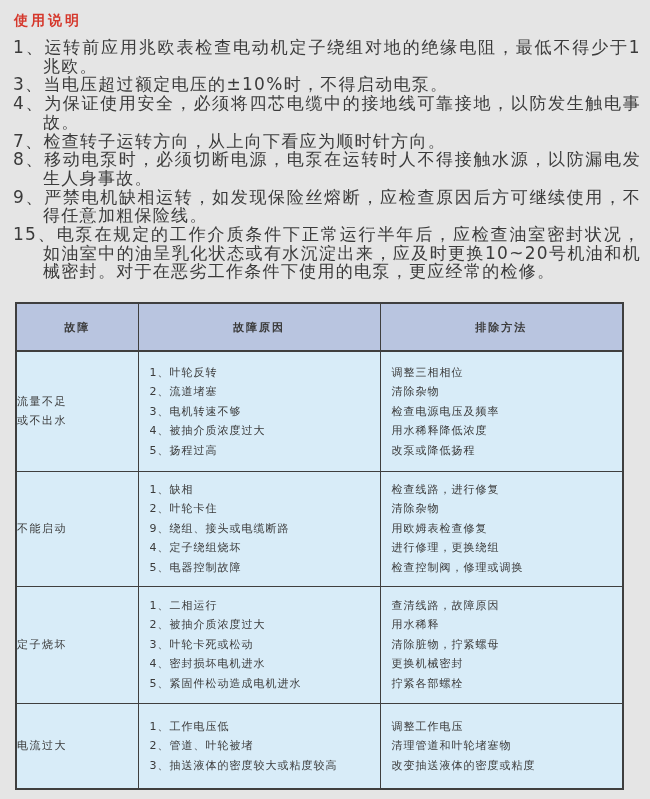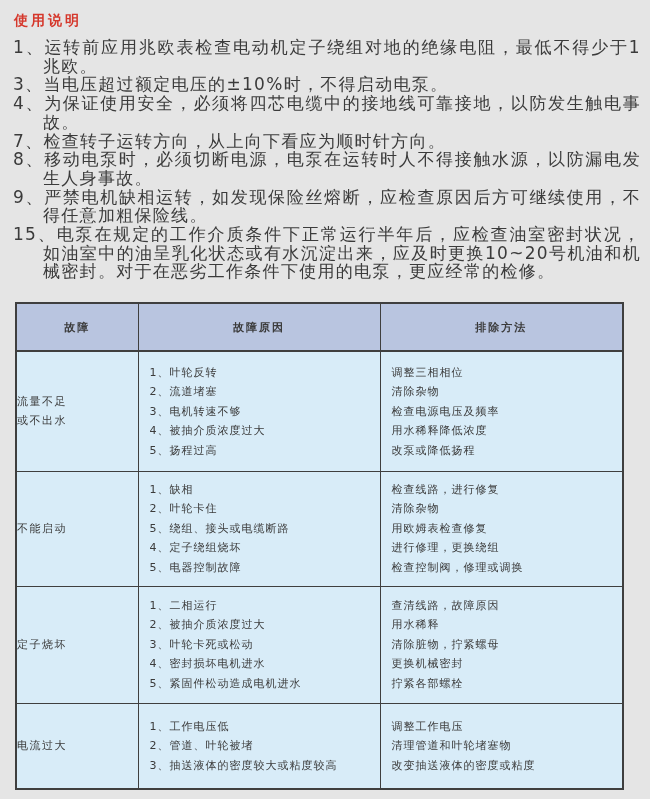--- a/index.html
+++ b/index.html
@@ -127,21 +127,21 @@
             <div class="line">检查电源电压及频率</div>
             <div class="line">用水稀释降低浓度</div>
             <div class="line">改泵或降低扬程</div>
           </td>
         </tr>
         <tr>
           <td class="fault">不能启动</td>
           <td class="cell-list">
             <div class="line">1、缺相</div>
             <div class="line">2、叶轮卡住</div>
-            <div class="line">5、绕组、接头或电缆断路</div>
+            <div class="line">9、绕组、接头或电缆断路</div>
             <div class="line">4、定子绕组烧坏</div>
             <div class="line">5、电器控制故障</div>
           </td>
           <td class="cell-list">
             <div class="line">检查线路，进行修复</div>
             <div class="line">清除杂物</div>
             <div class="line">用欧姆表检查修复</div>
             <div class="line">进行修理，更换绕组</div>
             <div class="line">检查控制阀，修理或调换</div>
           </td>

